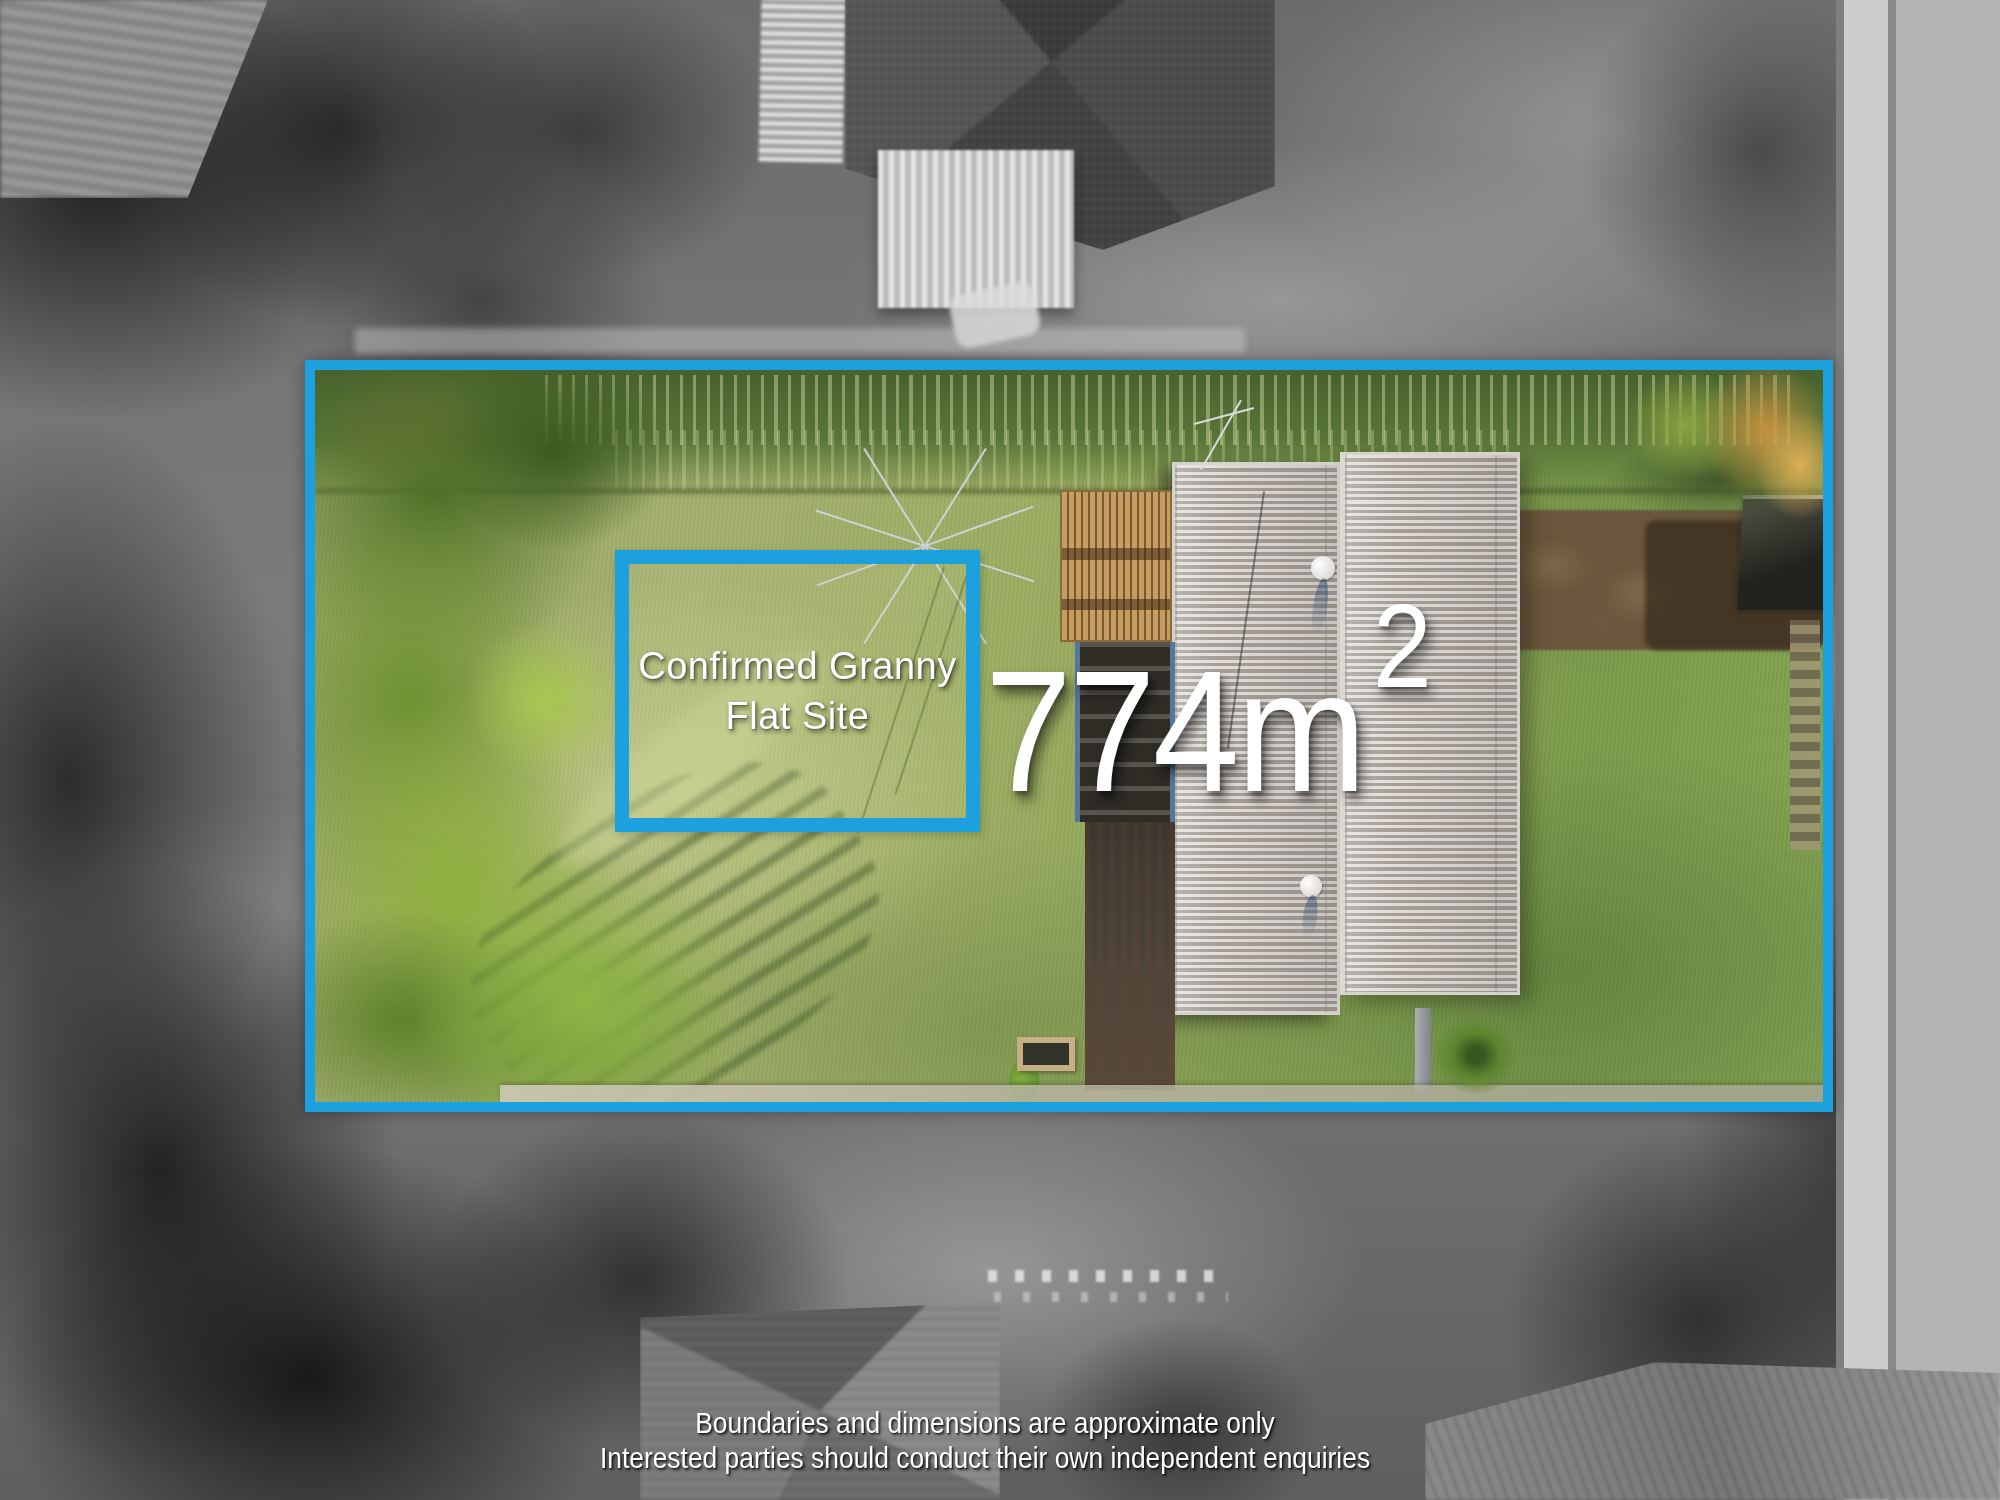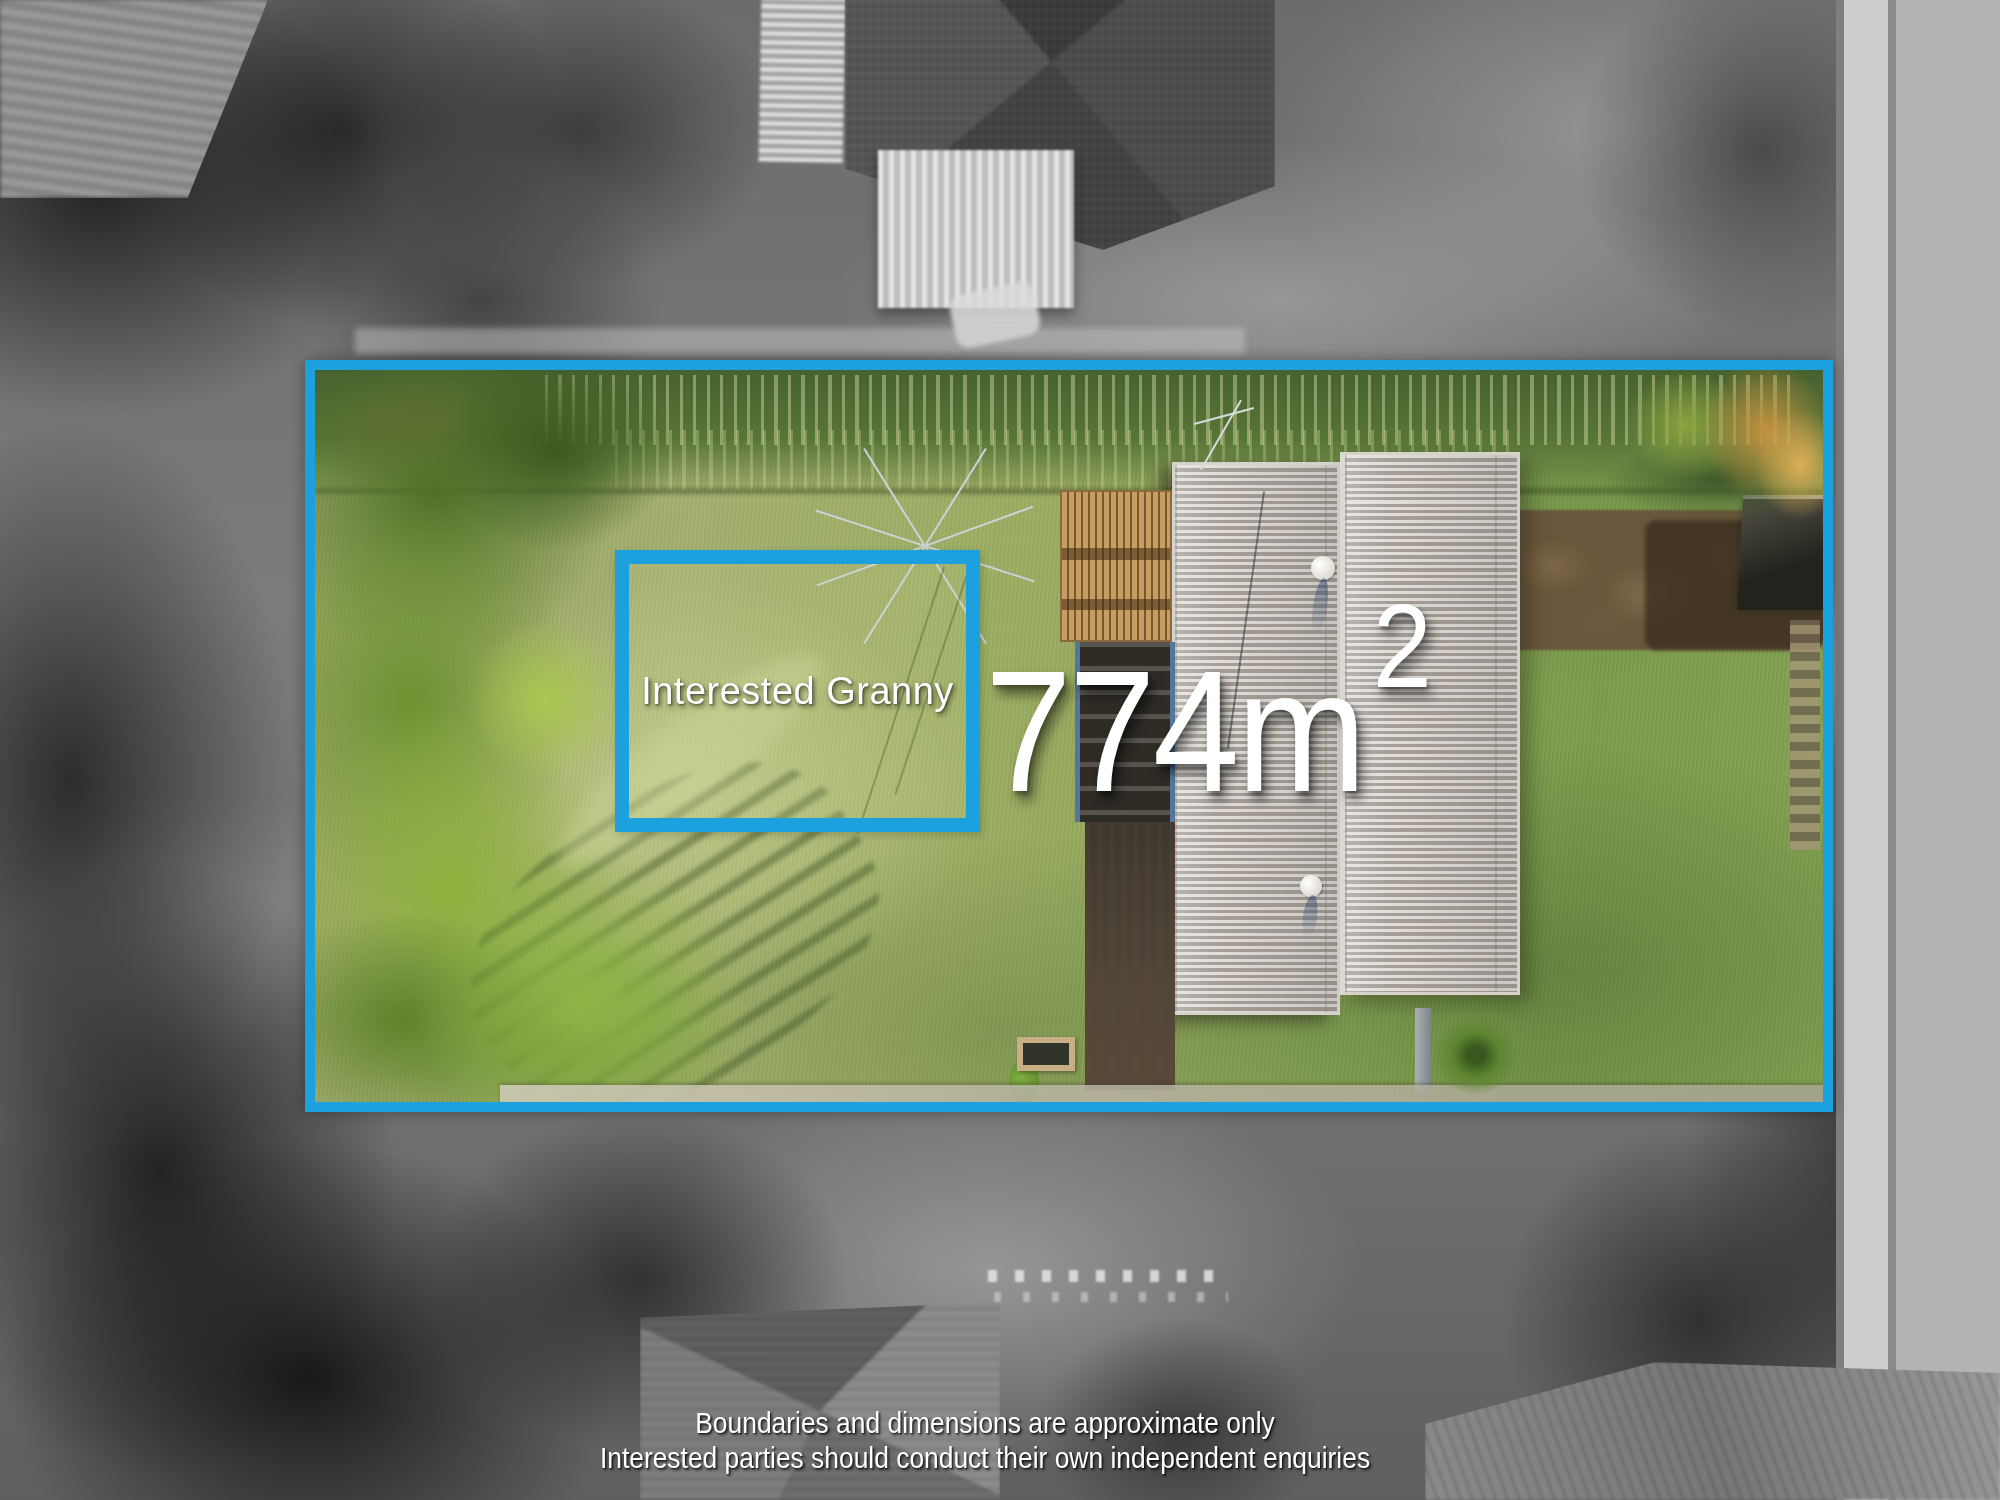--- a/index.html
+++ b/index.html
@@ -241,21 +241,22 @@
     <div class="abs stairs"></div>
     <div class="abs dark-path"></div>
     <div class="abs pole"></div>
     <div class="abs planter-plant"></div>
     <div class="abs planter"></div>
     <div class="abs bottom-path"></div>
     <div class="abs yucca"></div>
 
     <div class="abs granny-box">
       <div class="granny-label">
-        <span>Interested Granny</span>
+        <span>Confirmed Granny</span>
+        <span>Flat Site</span>
       </div>
     </div>
   </div>
 
   <div class="abs area-label"><span>774m</span><sup>2</sup></div>
 
   <div class="abs disclaimer">
     <div>Boundaries and dimensions are approximate only</div>
     <div>Interested parties should conduct their own independent enquiries</div>
   </div>

